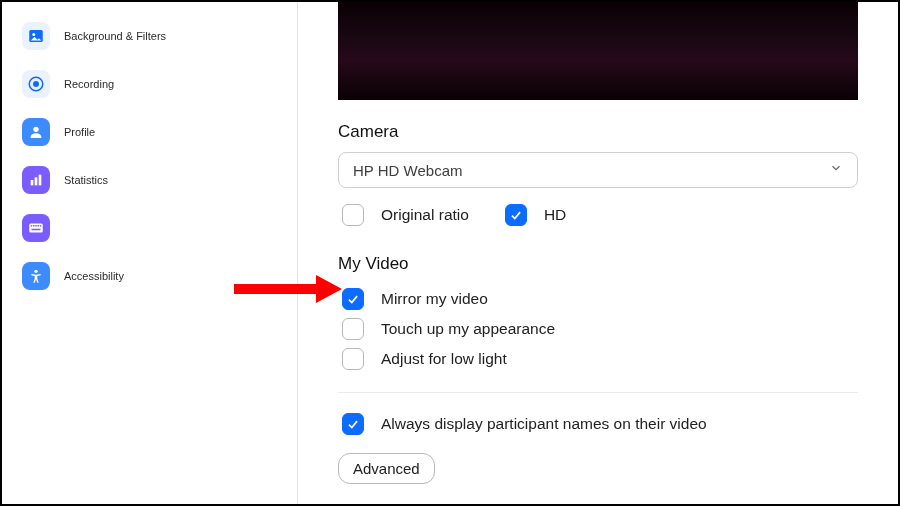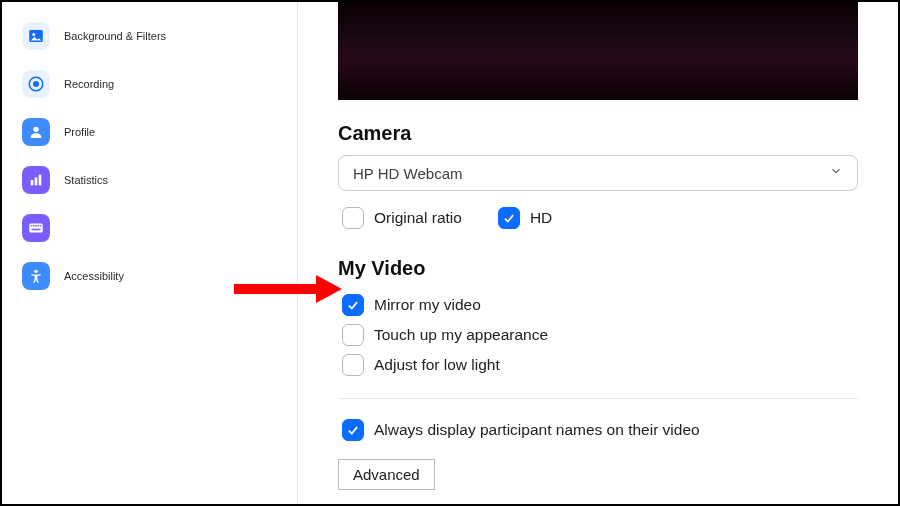--- a/index.html
+++ b/index.html
@@ -5,34 +5,34 @@
   * { box-sizing: border-box; margin: 0; padding: 0; }
   html, body { width: 900px; height: 506px; overflow: hidden; font-family: -apple-system, BlinkMacSystemFont, "Segoe UI", Arial, sans-serif; background: #fff; }
   .frame { width: 900px; height: 506px; border: 2px solid #000; display: flex; position: relative; }
   .sidebar { width: 296px; padding-top: 10px; border-right: 1px solid #e5e5e5; display: flex; flex-direction: column; }
   .side-item { display: flex; align-items: center; gap: 14px; padding: 10px 20px; cursor: pointer; }
   .side-icon { width: 28px; height: 28px; border-radius: 8px; display: flex; align-items: center; justify-content: center; flex-shrink: 0; }
   .side-icon svg { display: block; }
   .side-label { font-size: 11px; color: #2b2b2b; }
   .main { flex: 1; position: relative; padding: 0 40px 20px 40px; overflow: hidden; }
   .preview { width: 100%; height: 98px; background: linear-gradient(180deg, #0a0104 0%, #1b0814 40%, #26091a 60%, #0a0104 100%); margin-bottom: 22px; }
-  .section-heading { font-size: 20px; font-weight: 700; color: #111; margin-bottom: 10px; }
+  .section-heading { font-size: 17px; font-weight: 400; color: #111; margin-bottom: 10px; }
   .select { width: 100%; height: 36px; border: 1px solid #cfcfcf; border-radius: 8px; display: flex; align-items: center; justify-content: space-between; padding: 0 14px; margin-bottom: 12px; cursor: pointer; background: #fff; }
   .select-text { font-size: 15px; color: #404040; }
   .select-chevron { color: #555; }
   .row { display: flex; align-items: center; gap: 28px; margin-bottom: 10px; }
-  .check-wrap { display: flex; align-items: center; gap: 10px; padding: 4px 4px; }
+  .check-wrap { display: flex; align-items: center; gap: 17px; padding: 4px 4px; }
   .check { width: 22px; height: 22px; border-radius: 6px; border: 1px solid #b8b8b8; background: #fff; display: flex; align-items: center; justify-content: center; flex-shrink: 0; cursor: pointer; }
   .check.checked { background: #0b6cff; border-color: #0b6cff; }
   .check.checked svg { display: block; }
   .check svg { display: none; }
   .check-label { font-size: 15.5px; color: #222; }
   .group { margin-top: 24px; }
   .divider { height: 1px; background: #eaeaea; margin: 18px 0 16px 0; }
-  .advanced-btn { border: 1px solid #b8b8b8; background: #fff; border-radius: 0; padding: 6px 14px; font-size: 15px; color: #222; cursor: pointer; }
+  .advanced-btn { border: 1px solid #b8b8b8; background: #fff; border-radius: 12px; padding: 6px 14px; font-size: 15px; color: #222; cursor: pointer; }
   
   .arrow { position: absolute; left: 230px; top: 273px; width: 110px; height: 28px; pointer-events: none; }
 </style>
 </head>
 <body>
 
 <div class="frame">
 
   <div class="sidebar">
     <div class="side-item">

